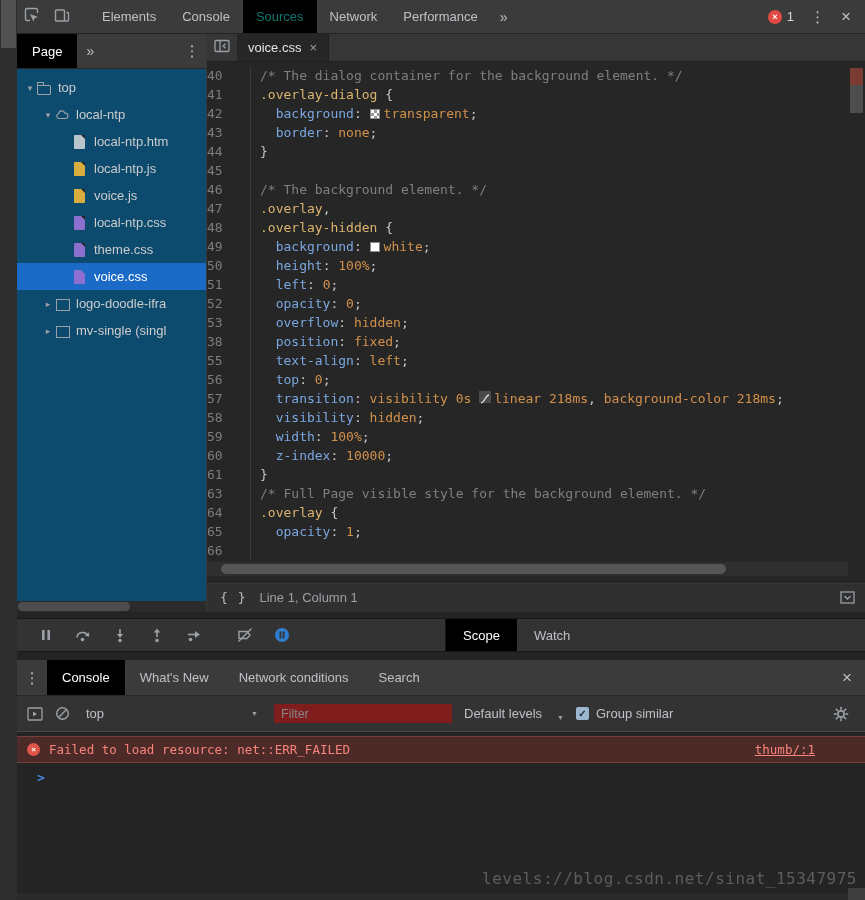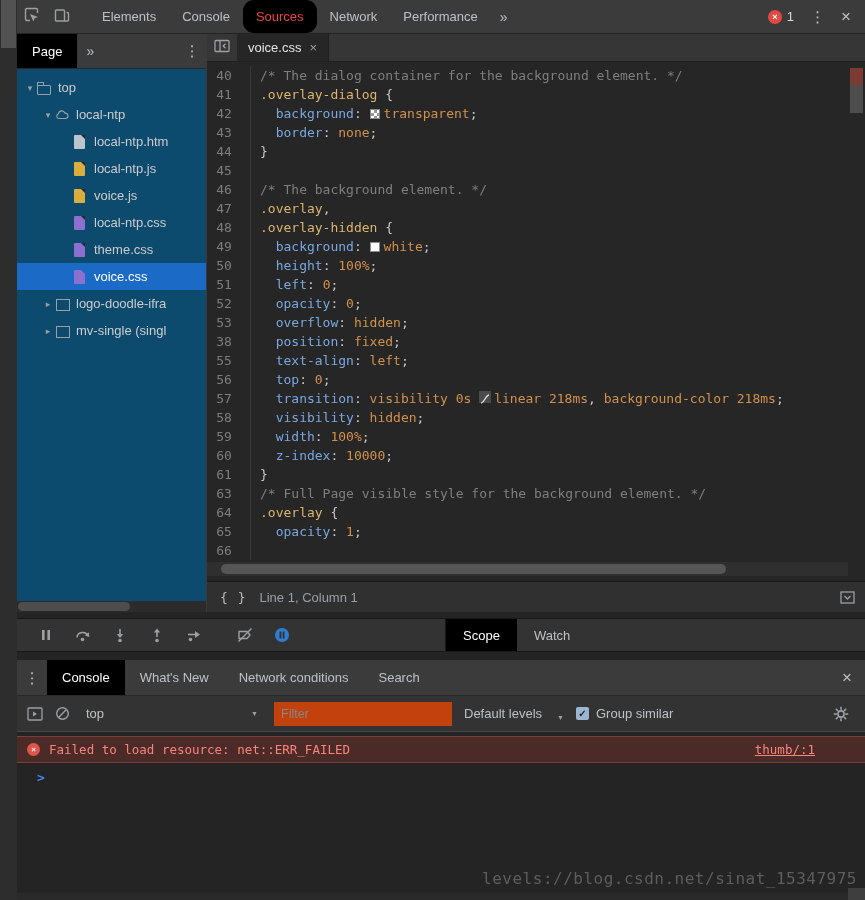--- a/index.html
+++ b/index.html
@@ -14,21 +14,21 @@
   .scroll-corner { position:absolute; right:0; bottom:0; width:17px; height:12px; background:#3e3e3e; }
 
   #devtools { position:absolute; left:17px; top:0; width:848px; height:900px; background:#242424; }
 
   
   .main-toolbar { position:absolute; top:0; left:0; right:0; height:34px; background:#3b3b3b;
                   display:flex; align-items:stretch; border-bottom:1px solid #232323; }
   .toolbar-icon-btn { width:30px; display:flex; align-items:center; justify-content:center; }
   .main-tabs { display:flex; margin-left:12px; }
   .main-tab { padding:0 13px; display:flex; align-items:center; color:#bdc1c6; white-space:nowrap; }
-  .main-tab.active { background:#000; color:#ef4444;border-radius:11px; }
+  .main-tab.active { background:#000; color:#0f766e; }
   .more-tabs { padding:0 9px; display:flex; align-items:center; color:#bdc1c6; font-size:14px; }
   .toolbar-right { margin-left:auto; display:flex; align-items:center; gap:16px; padding-right:14px; }
   .error-badge { display:flex; align-items:center; gap:5px; color:#d8d8d8; }
   .badge-circle { width:14px; height:14px; border-radius:50%; background:#e04a42; color:#fff;
                   font-size:9px; line-height:14px; text-align:center; font-weight:bold; }
   .kebab { color:#bdc1c6; font-size:15px; } .close-x { color:#bdc1c6; font-size:17px; line-height:17px; }
 
   
   .sidebar { position:absolute; left:0; top:34px; width:190px; height:578px; background:#0c4a6e;
              border-right:1px solid #3a3a3a; overflow:hidden; }
@@ -58,21 +58,21 @@
 
   
   .editor { position:absolute; left:190px; top:34px; right:0; height:578px; background:#262626; }
   .editor-tabbar { height:28px; background:#363636; display:flex; align-items:stretch; border-bottom:1px solid #1f1f1f; }
   .nav-toggle { width:30px; display:flex; align-items:center; justify-content:center; }
   .editor-tab { display:flex; align-items:center; gap:8px; padding:0 11px; background:#262626; color:#e4e4e4; border-right:1px solid #1f1f1f; }
   .editor-tab .close { color:#9aa0a6; font-size:13px; }
   .code-area { position:absolute; top:28px; left:0; right:17px; bottom:31px; overflow:hidden;
                font-family:"DejaVu Sans Mono",monospace; font-size:13px; padding-top:4px; }
   .code-line { display:flex; height:19px; line-height:19px; white-space:pre; }
-  .gutter { flex:none; width:44px; text-align:center; padding-right:9px; color:#7d7d7d; border-right:1px solid #3a3a3a; }
+  .gutter { flex:none; width:44px; text-align:left; padding-right:9px; color:#7d7d7d; border-right:1px solid #3a3a3a; }
   .line-content { padding-left:9px; }
   .tok-cm { color:#7f7f7f; } .tok-sel { color:#dcb56f; } .tok-pr { color:#7aa7e0; }
   .tok-va { color:#d2914b; } .tok-pu { color:#c8c8c8; }
   .swatch { display:inline-block; width:10px; height:10px; vertical-align:-1px; margin-right:4px; border:1px solid #8a8a8a; }
   .swatch.white { background:#fff; }
   .swatch.checker { background-color:#fff;
      background-image:linear-gradient(45deg,#999 25%,transparent 25%,transparent 75%,#999 75%),
                       linear-gradient(45deg,#999 25%,#fff 25%,#fff 75%,#999 75%);
      background-size:6px 6px; background-position:0 0,3px 3px; }
   .bezier { display:inline-block; width:12px; height:12px; background:#4a4a4a; vertical-align:-2px; margin-right:3px; }
@@ -100,21 +100,21 @@
   .drawer { position:absolute; top:660px; left:0; right:0; bottom:0; background:#242424; }
   .drawer-tabbar { height:36px; background:#3b3b3b; display:flex; align-items:stretch; border-bottom:1px solid #282828; }
   .drawer-menu { width:30px; display:flex; align-items:center; justify-content:center; color:#bdc1c6; font-size:15px; }
   .drawer-tab { padding:0 15px; display:flex; align-items:center; color:#bdc1c6; white-space:nowrap; }
   .drawer-tab.active { background:#000; color:#fff; }
   .drawer-close { margin-left:auto; width:36px; display:flex; align-items:center; justify-content:center; color:#bdc1c6; font-size:17px; }
   .console-toolbar { height:36px; background:#333; border-bottom:1px solid #474747; display:flex; align-items:center; gap:12px; padding:0 10px; }
   .ct-icon { display:flex; align-items:center; }
   .context-select { width:180px; display:flex; align-items:center; justify-content:space-between; color:#bdc1c6; padding:0 4px; }
   .dd { font-size:7px; color:#9aa0a6; }
-  .filter-input { width:178px; height:24px; background:#c2410c; border:none; outline:none; color:#e8eaed;
+  .filter-input { width:178px; height:19px; background:#7f1d1d; border:none; outline:none; color:#e8eaed;
                   font-family:"Liberation Sans",sans-serif; font-size:12.5px; padding:0 7px; }
   .filter-input::placeholder { color:#85898d; }
   .levels { display:flex; align-items:flex-end; gap:15px; color:#bdc1c6; }
   .group-similar { display:flex; align-items:center; gap:7px; color:#bdc1c6; }
   .checkbox { width:13px; height:13px; background:#9db6cf; border-radius:2px; color:#1e2430;
               font-size:10px; line-height:13px; text-align:center; font-weight:bold; }
   .gear { margin-left:auto; margin-right:6px; }
   .console-error { height:27px; margin-top:4px; background:#4c2a28; border-top:1px solid #753f3a; border-bottom:1px solid #753f3a;
                    display:flex; align-items:center; padding:0 10px;
                    font-family:"DejaVu Sans Mono",monospace; font-size:12.5px; color:#f9847b; }

